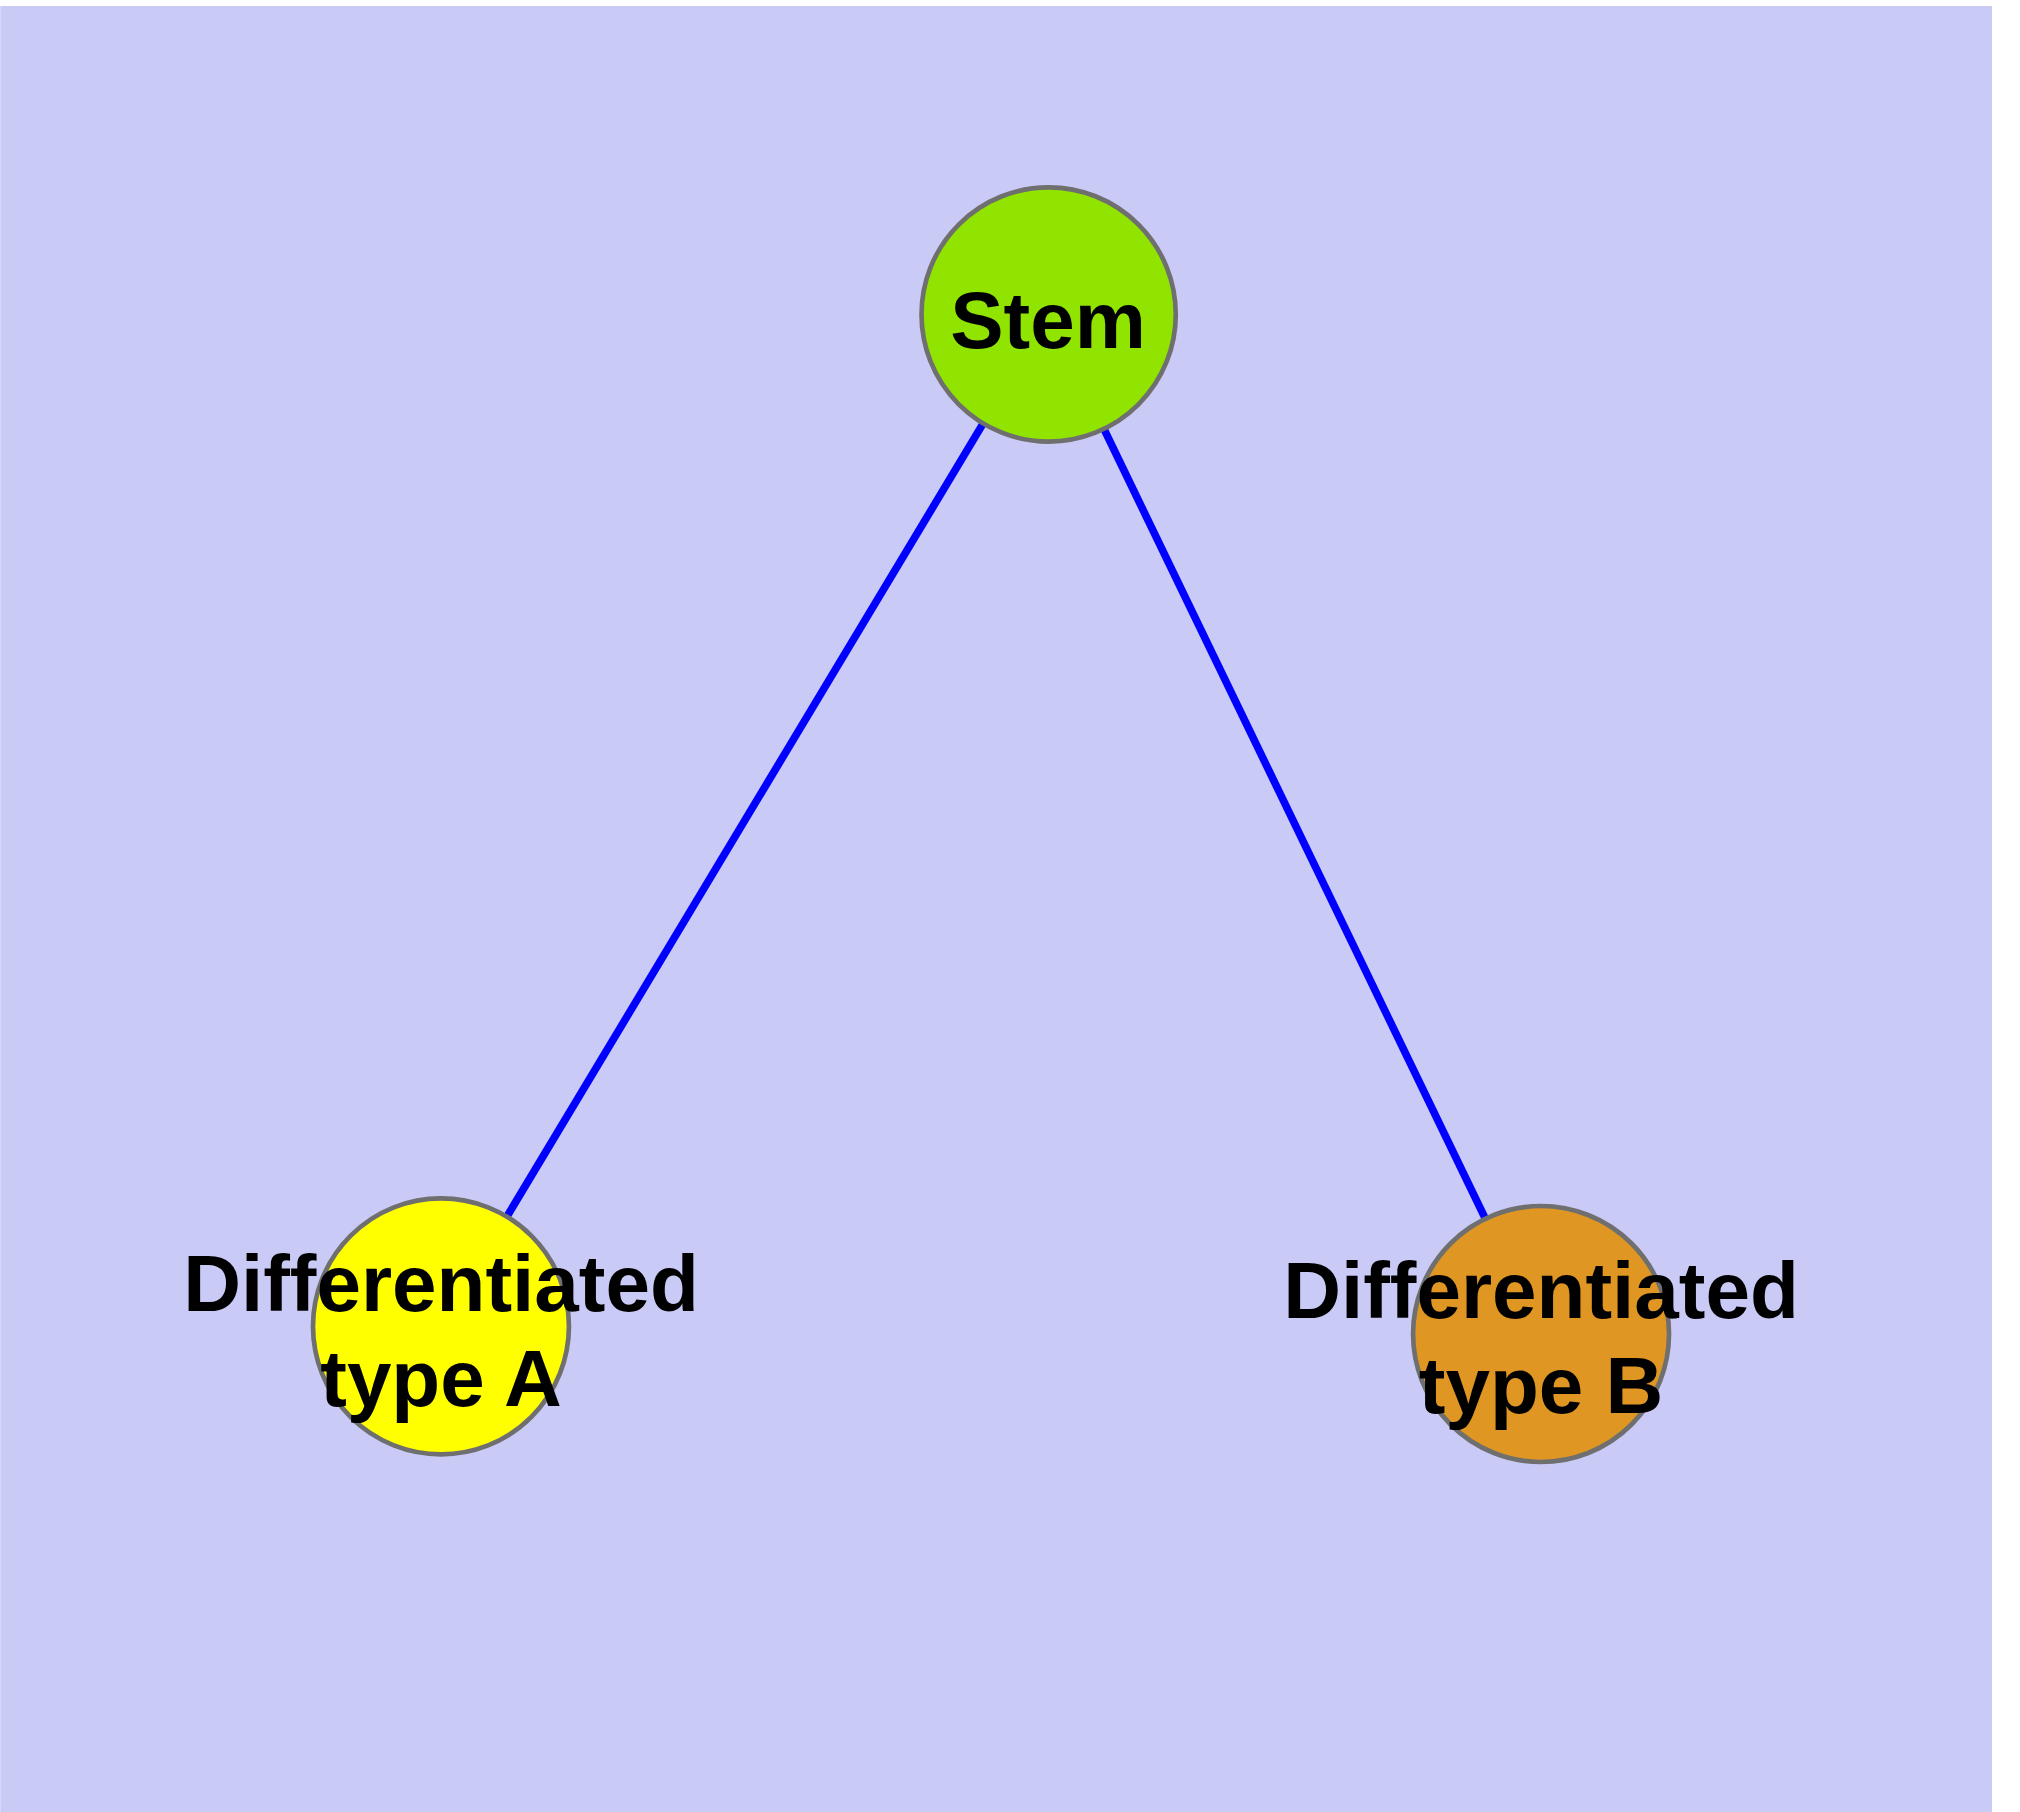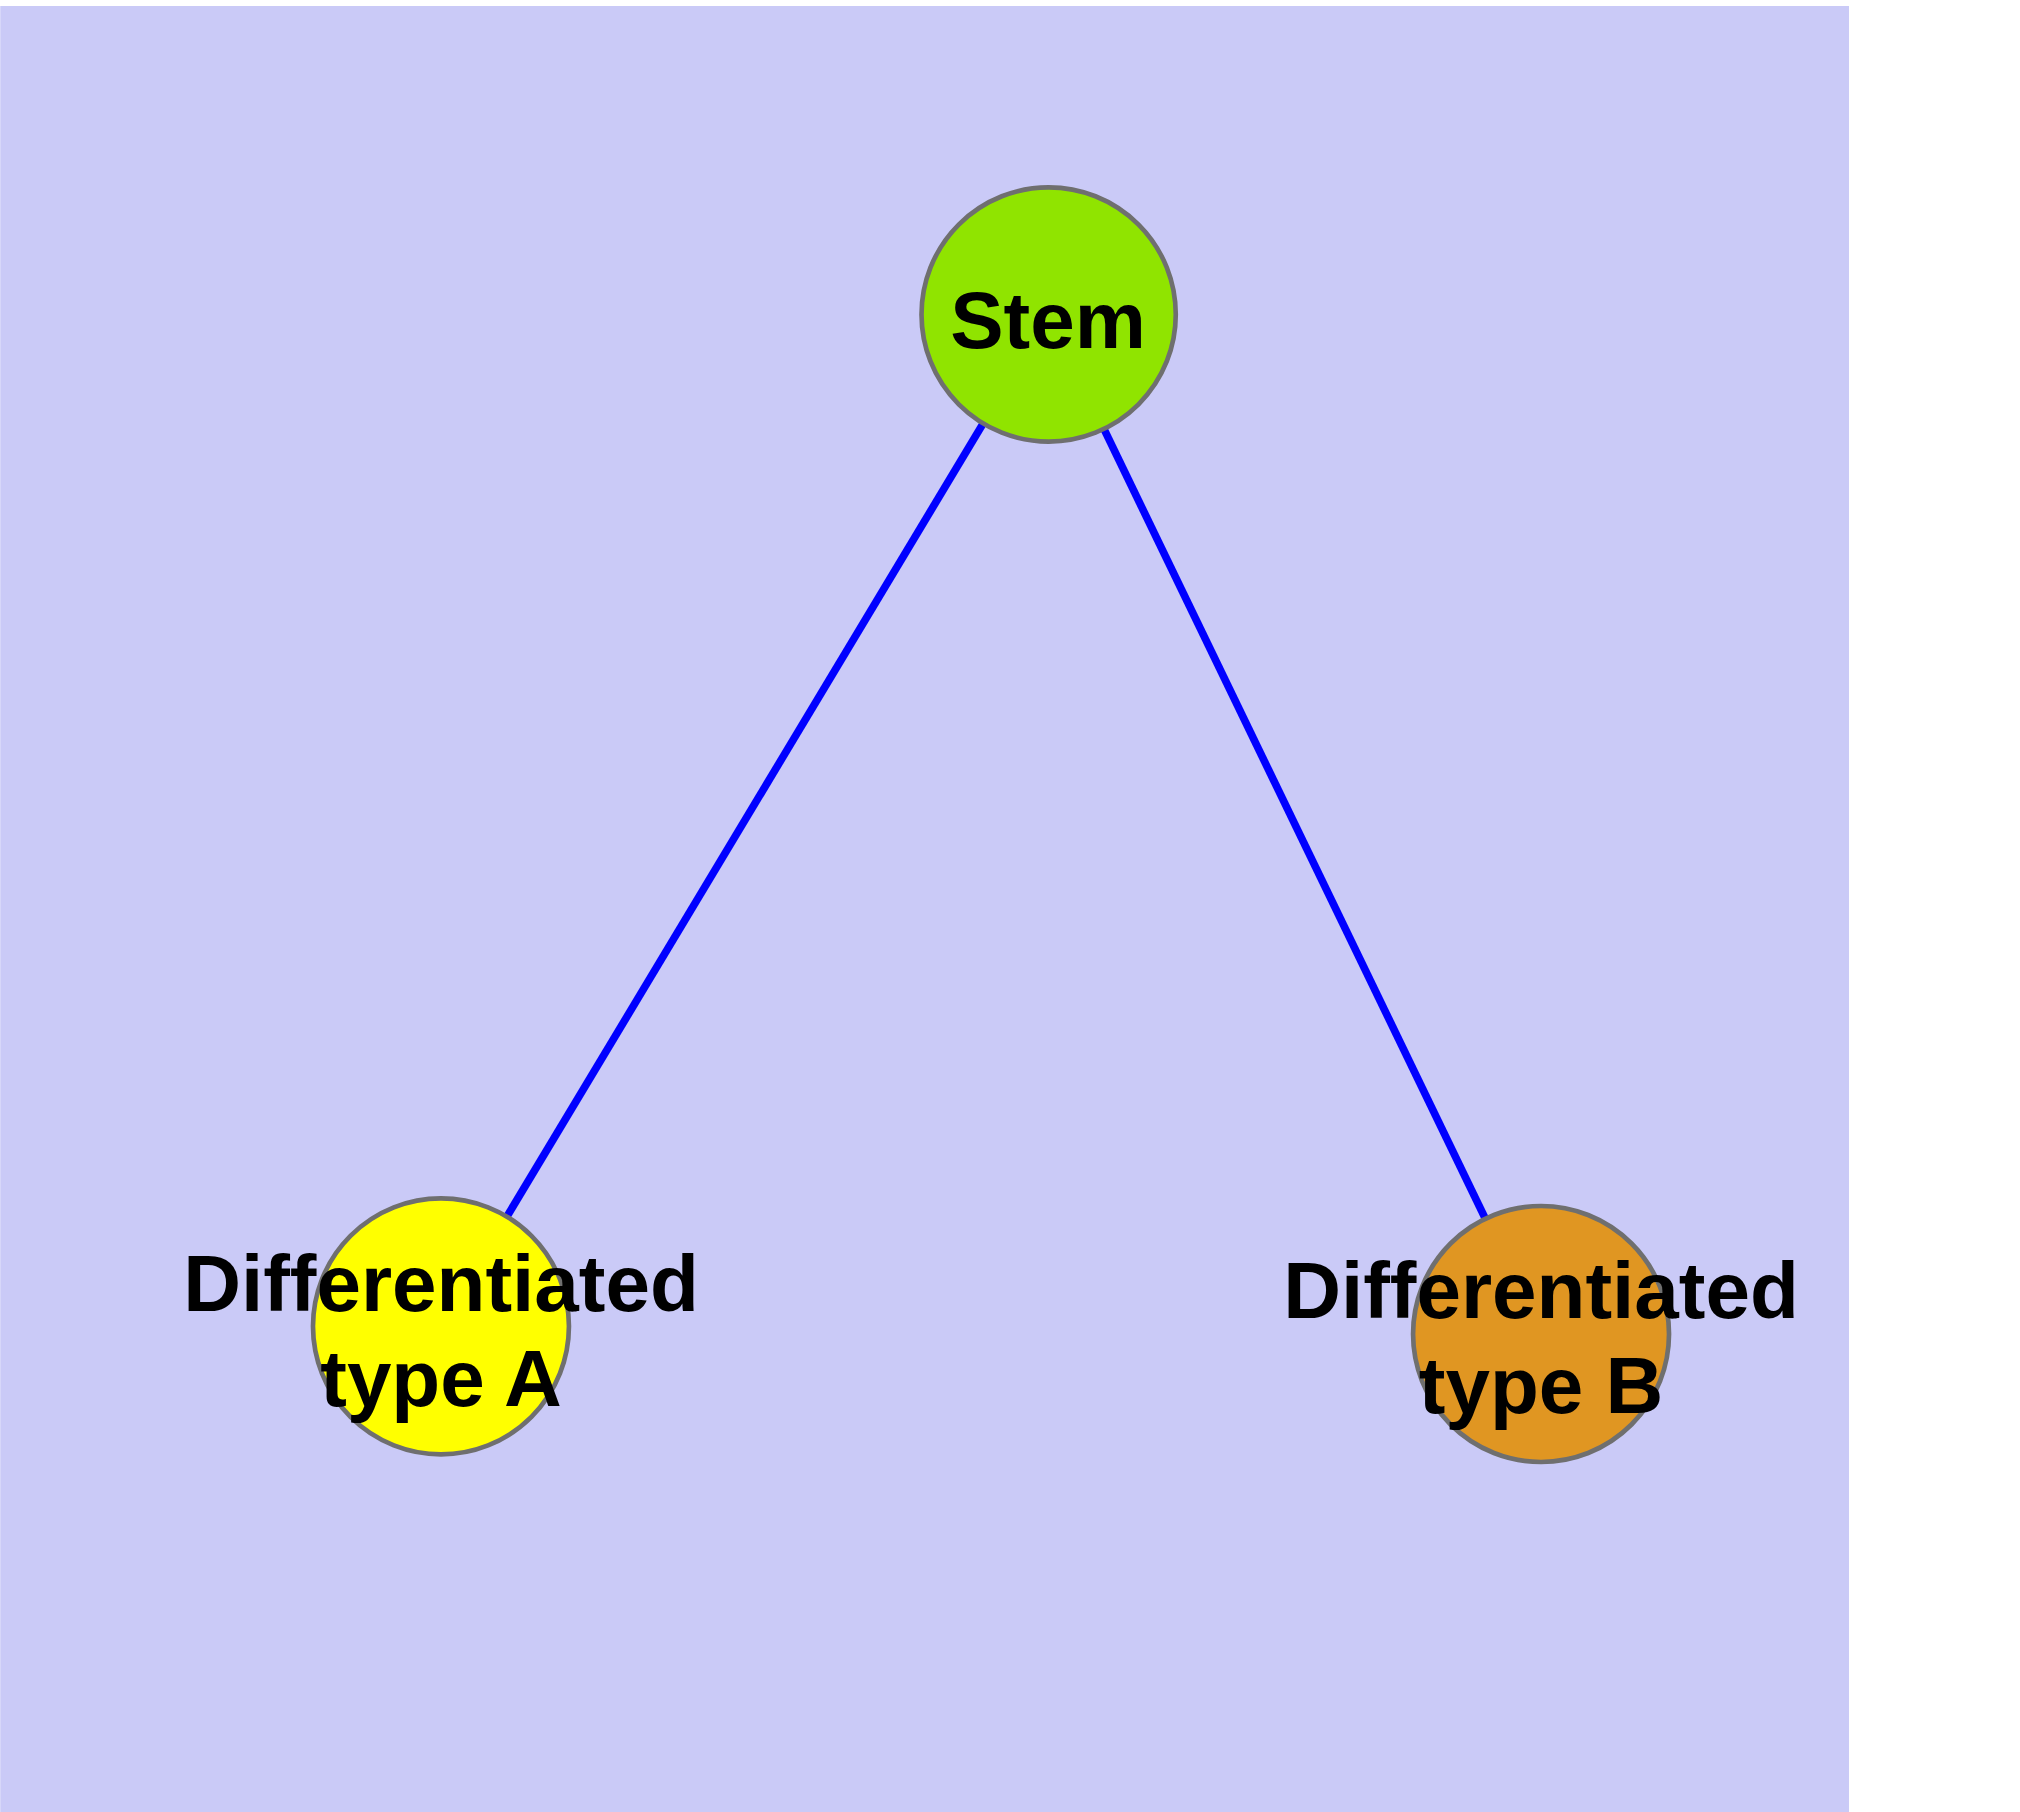--- a/index.html
+++ b/index.html
@@ -2,21 +2,21 @@
 <html style="font-size:13.6px"><head>
 <meta charset="utf-8">
 <style>
   html, body {
     margin: 0;
     padding: 0;
     background: #ffffff;
   }
   .canvas {
     position: relative;
-    width: 1849px;
+    width: 1992px;
     height: 1812px;
     overflow: hidden;
     font-family: "Liberation Sans", sans-serif;
   }
   .canvas svg {
     position: absolute;
     left: 0;
     top: 0;
     display: block;
   }

